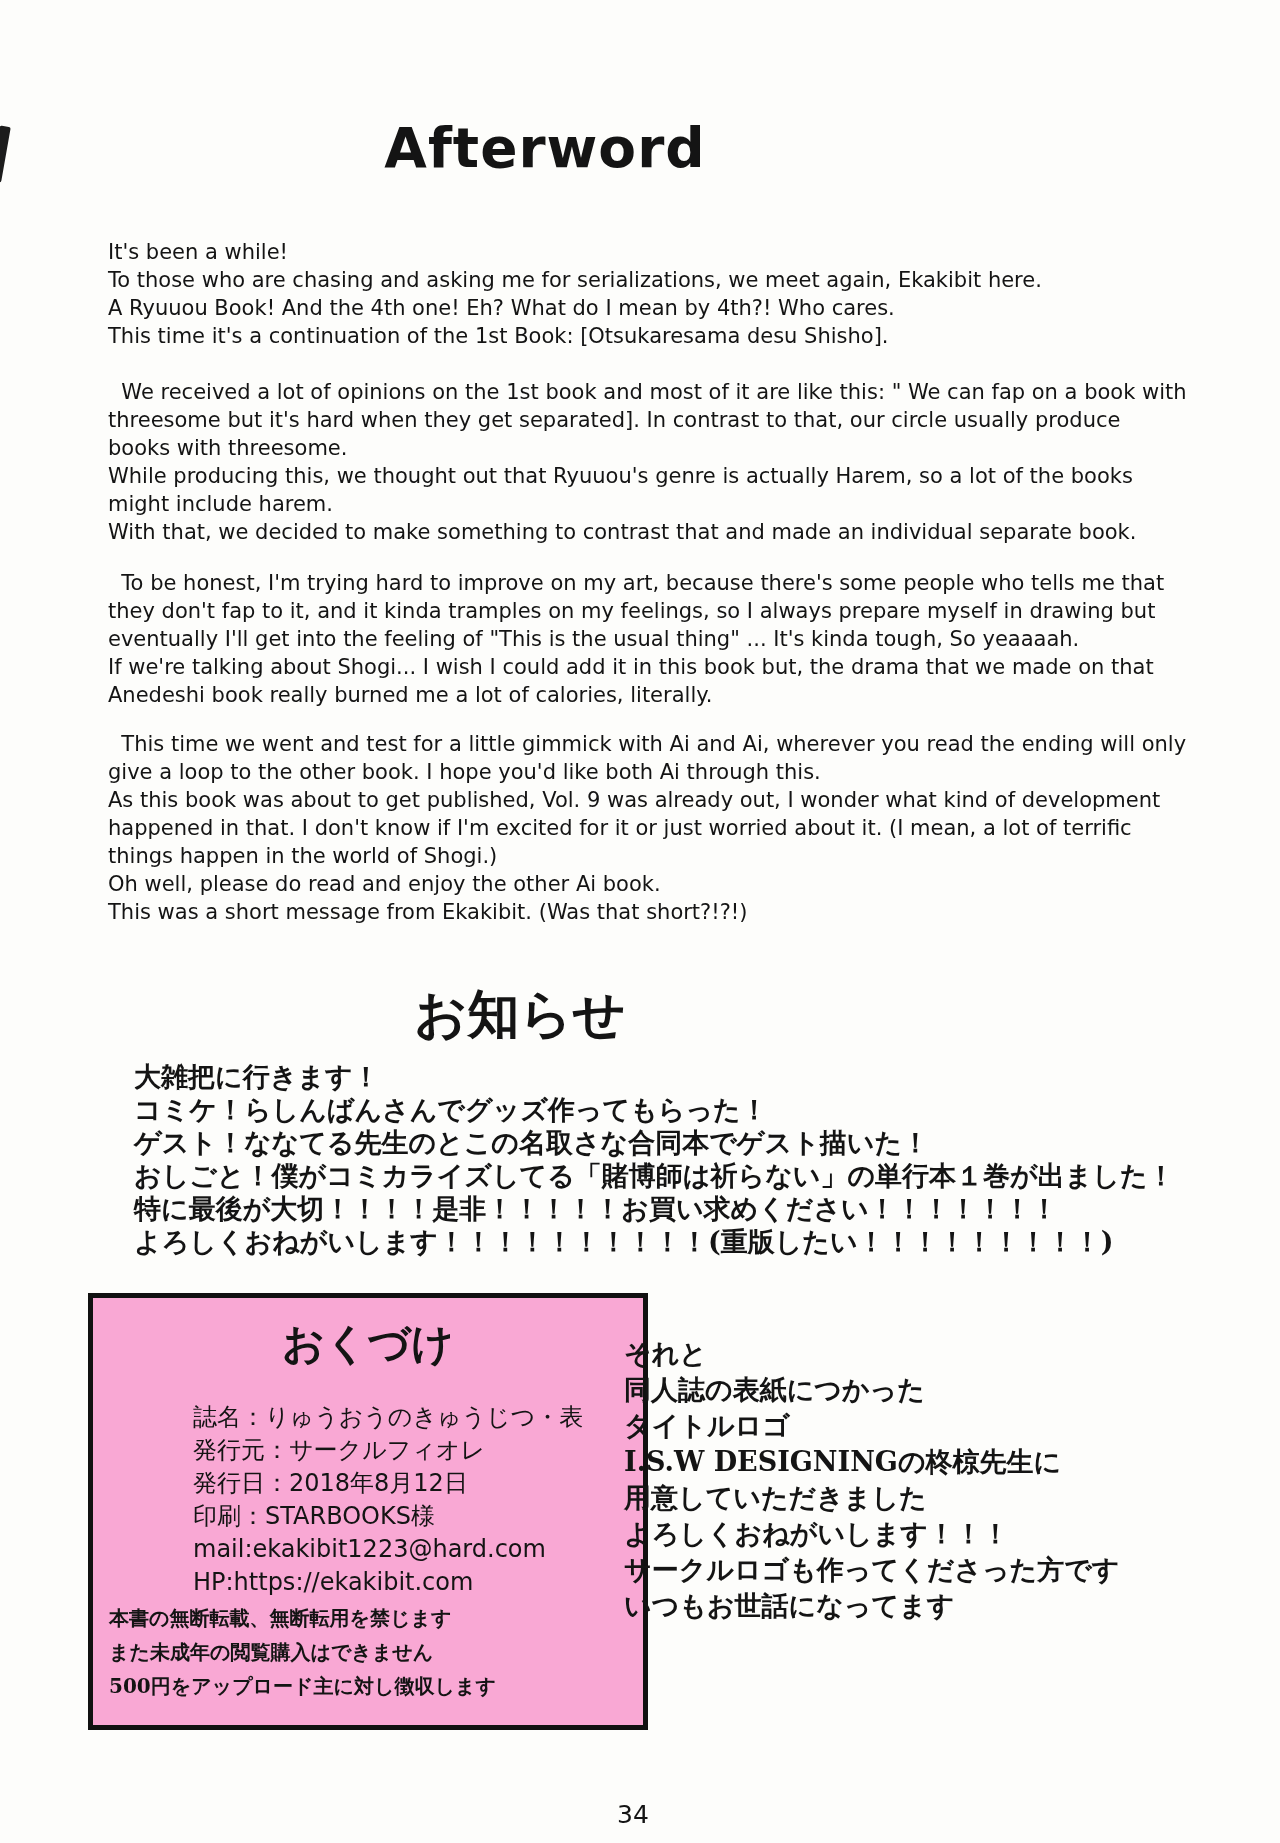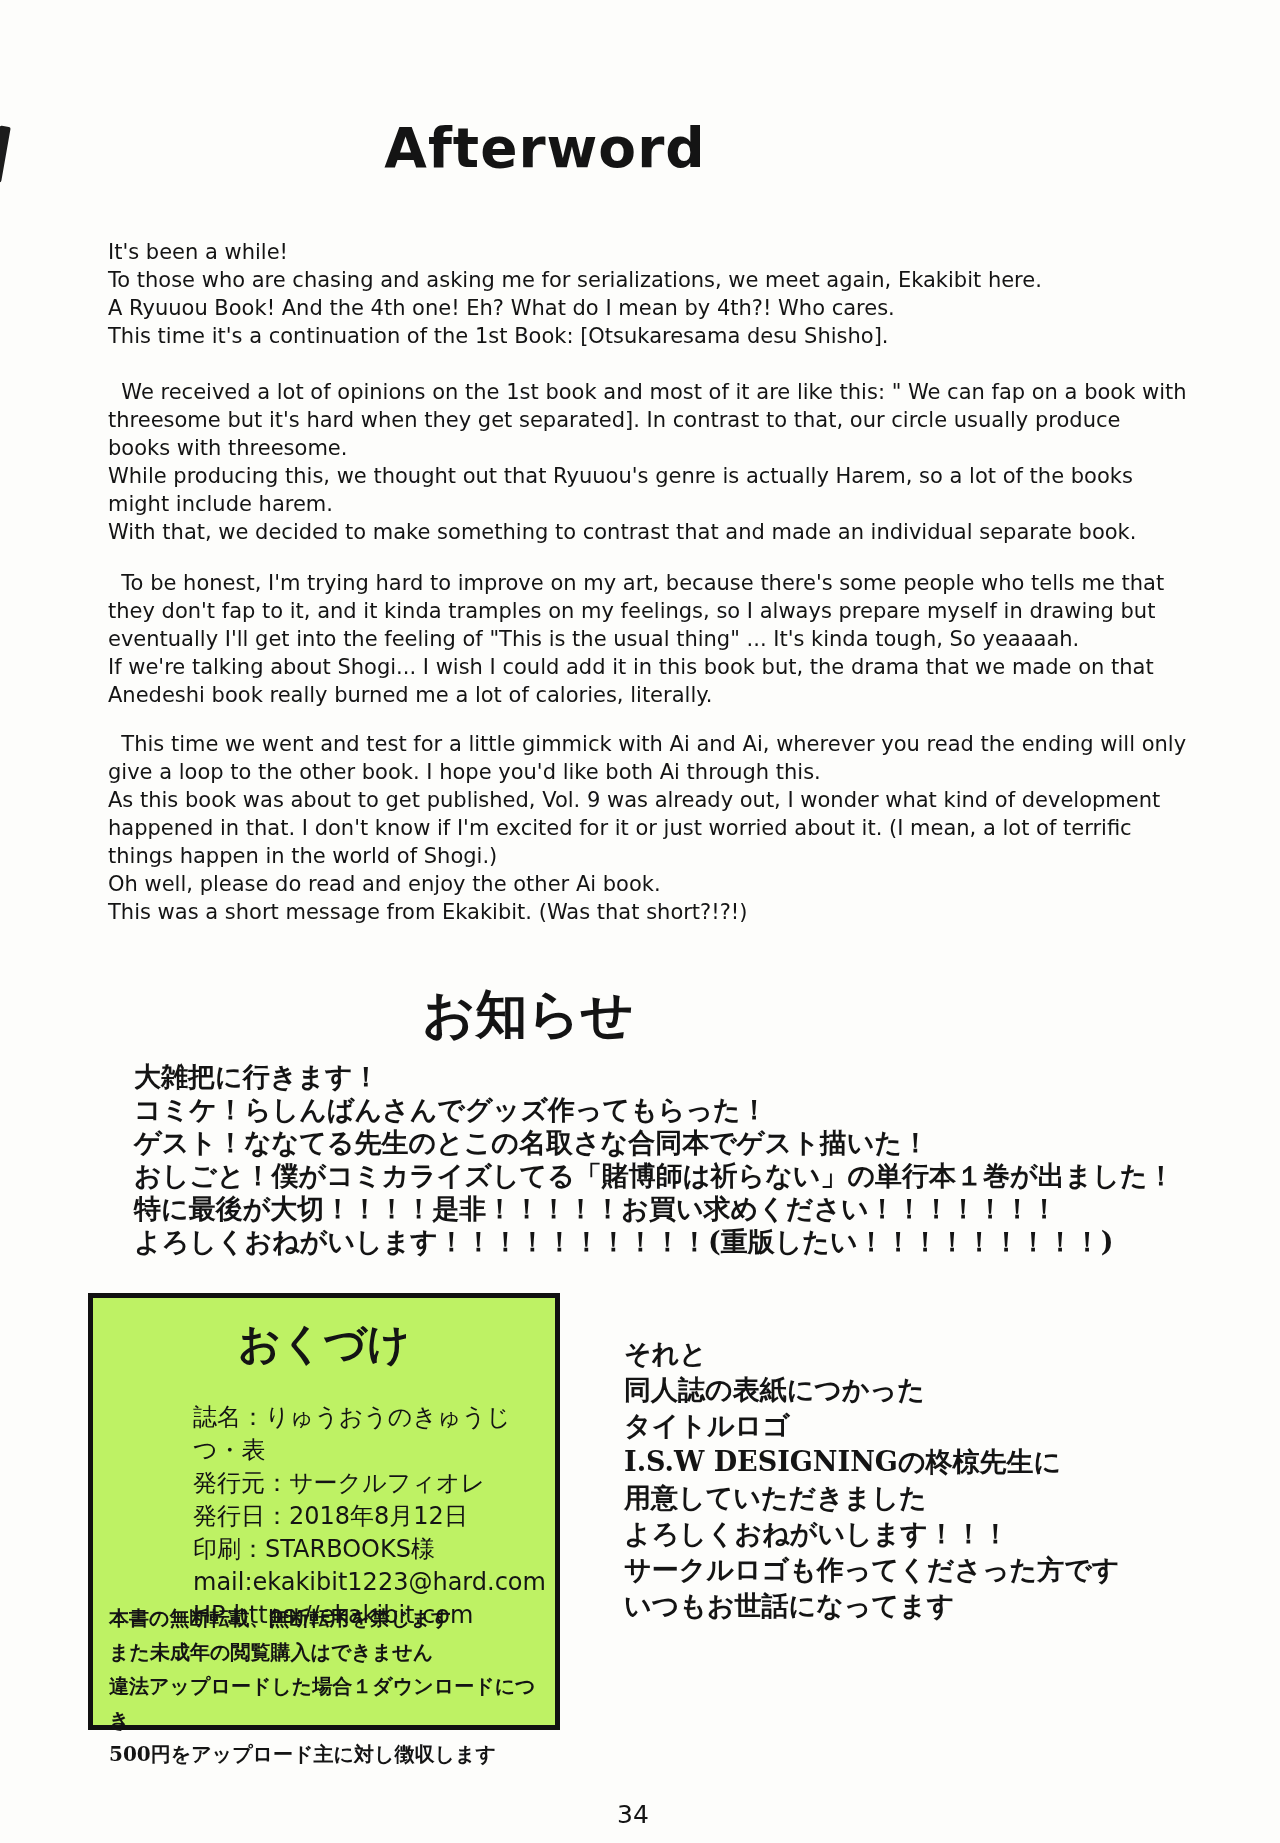--- a/index.html
+++ b/index.html
@@ -23,30 +23,29 @@
   .en-block{
     position:absolute;left:108px;width:1090px;
     font-size:21px;line-height:28px;white-space:pre-wrap;
     letter-spacing:0;
   }
   .b1{top:238px}.b2{top:378px}.b3{top:569px}.b4{top:730px}
   .jp-title{
     position:absolute;top:980px;left:0;width:1040px;margin:0;
     text-align:center;font-size:52px;font-weight:700;
     font-family:"DejaVu Serif",serif;
-    padding-left:8px;
   }
   .jp-block{
     position:absolute;left:134px;top:1060px;
     font-size:27px;line-height:33px;font-weight:600;
     font-family:"DejaVu Serif",serif;white-space:pre-wrap;
   }
   .colophon-box{
-    position:absolute;left:88px;top:1293px;width:472px;height:437px;
-    border:5px solid #111;background:#bef264;box-sizing:border-box;
+    position:absolute;left:88px;top:1293px;width:560px;height:437px;
+    border:5px solid #111;background:#f9a8d4;box-sizing:border-box;
   }
   .col-title{
     position:absolute;top:18px;left:0;width:100%;
     text-align:center;font-size:42px;font-weight:700;
     font-family:"DejaVu Serif",serif;
   }
   .col-info{
     position:absolute;top:103px;left:100px;
     font-size:24px;line-height:33px;font-weight:500;
     font-family:"DejaVu Sans",sans-serif;
@@ -90,21 +89,20 @@
         <div class="col-info-line">誌名：りゅうおうのきゅうじつ・表</div>
         <div class="col-info-line">発行元：サークルフィオレ</div>
         <div class="col-info-line">発行日：2018年8月12日</div>
         <div class="col-info-line">印刷：STARBOOKS様</div>
         <div class="col-info-line">mail:ekakibit1223@hard.com</div>
         <div class="col-info-line">HP:https://ekakibit.com</div>
       </div>
     <div class="col-notice">
         <div class="col-notice-line">本書の無断転載、無断転用を禁じます</div>
         <div class="col-notice-line">また未成年の閲覧購入はできません</div>
-        <div class="col-notice-line">違法アップロードした場合１ダウンロードにつき</div>
         <div class="col-notice-line">500円をアップロード主に対し徴収します</div>
       </div>
   </div>
 
   <div class="side-note">
       <div class="side-line">それと</div>
       <div class="side-line">同人誌の表紙につかった</div>
       <div class="side-line">タイトルロゴ</div>
       <div class="side-line">I.S.W DESIGNINGの柊椋先生に</div>
       <div class="side-line">用意していただきました</div>

